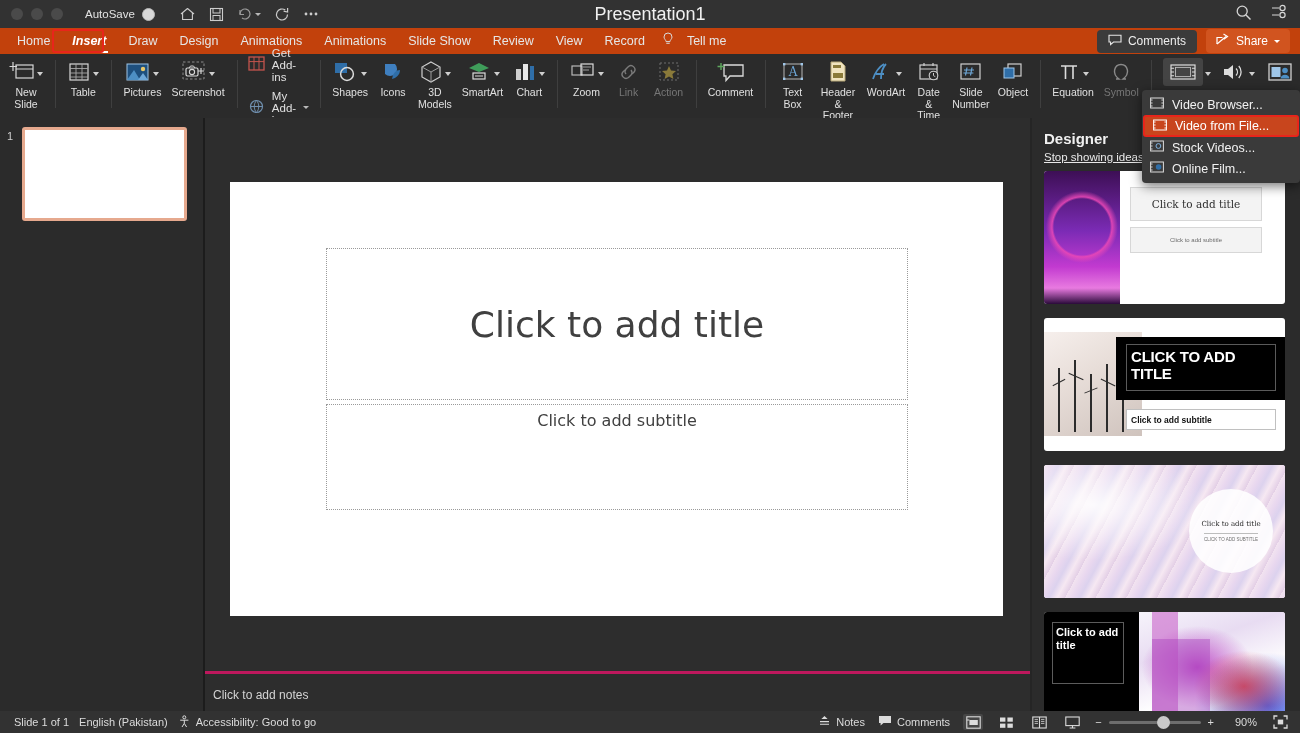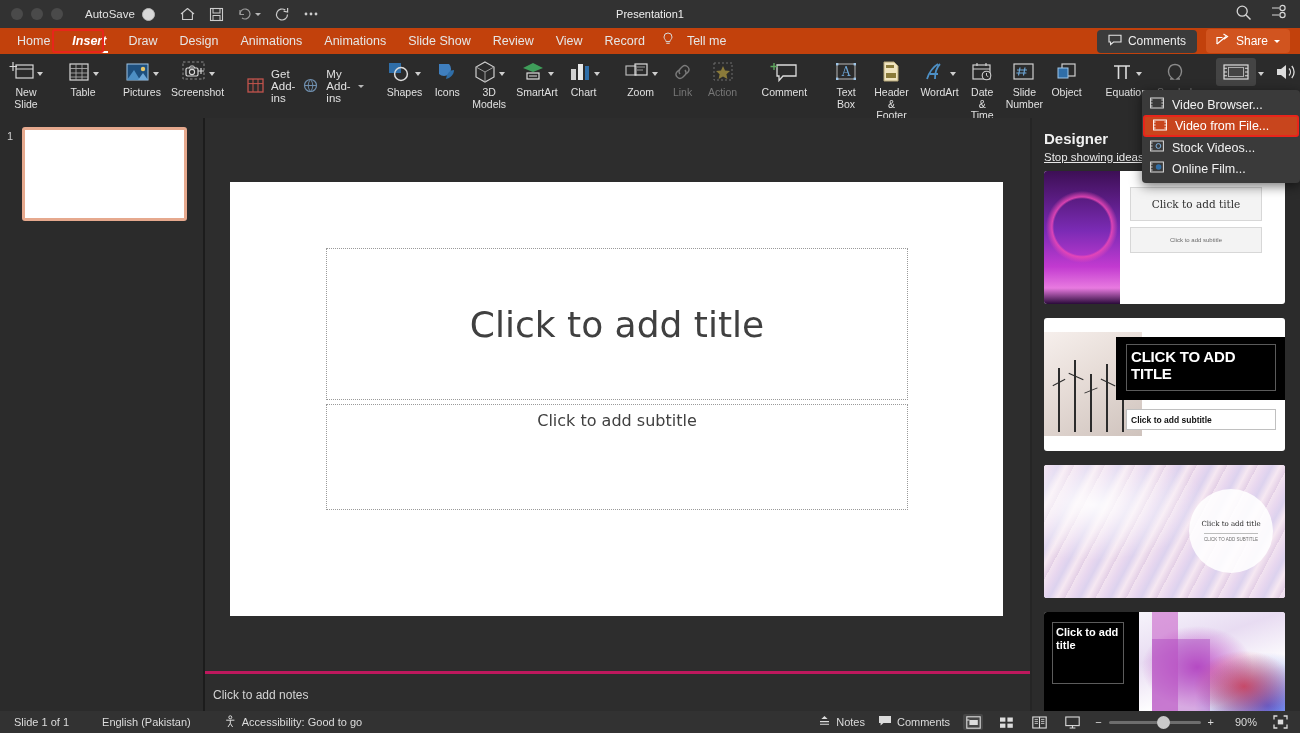--- a/index.html
+++ b/index.html
@@ -25,21 +25,21 @@
     width: 13px; height: 13px; border-radius: 50%;
     background: #d8d8d8; border: 1px solid #b9b9b9;
   }
   .qat { display: flex; align-items: center; gap: 13px; margin-left: 24px; }
   .qat svg { display: block; }
   .qat-item { cursor: default; display: flex; align-items: center; gap: 2px; }
   .chev { width: 0; height: 0; border-left: 3px solid transparent;
           border-right: 3px solid transparent; border-top: 3.5px solid #b9b9b9; }
   .doc-title {
     position: absolute; left: 0; right: 0; text-align: center;
-    color: #f0f0f0; font-size: 11px; pointer-events: none;
+    color: #f0f0f0; font-size: 18px; pointer-events: none;
   }
   .title-right {
     position: absolute; right: 12px; top: 0; height: 28px;
     display: flex; align-items: center; gap: 18px;
   }
 
   
   .tabstrip {
     position: absolute; top: 28px; left: 0; width: 1300px; height: 26px;
     background: #c2410c; display: flex; align-items: center; padding-left: 6px;
@@ -90,21 +90,21 @@
   .btn.dim { color: #767676; }
   .btn .ico { height: 28px; display: flex; align-items: center; justify-content: center; }
   .btn .lbl { margin-top: 1px; white-space: pre-line; }
   .btn-row { display: flex; align-items: center; gap: 2px; height: 28px; }
   .split-chev {
     width: 0; height: 0; border-left: 3.5px solid transparent;
     border-right: 3.5px solid transparent; border-top: 4px solid #cfcfcf;
     margin-top: 4px;
   }
   .addin-row {
-    display: flex; flex-direction: row; justify-content: center;
+    display: flex; flex-direction: column; justify-content: center;
     gap: 7px; height: 64px; padding: 0 4px;
   }
   .addin-item { display: flex; align-items: center; gap: 7px; color: #e0e0e0; font-size: 11.5px; }
   .btn.pressed .ico {
     background: #444444; border-radius: 3px; padding: 0 6px;
   }
 
   
   .dropdown {
     position: absolute; top: 90px; left: 1142px; width: 158px;
@@ -252,21 +252,21 @@
   }
   .i4-bar1 { position: absolute; left: 13px; top: 0; width: 26px; height: 120px; background: rgba(196,86,196,0.55); }
   .i4-bar2 { position: absolute; left: 13px; top: 27px; width: 58px; height: 93px; background: rgba(170,70,190,0.45); }
 
   
   .statusbar {
     position: absolute; bottom: 0; left: 0; width: 1300px; height: 22px;
     background: #323232; display: flex; align-items: center;
     color: #dcdcdc; font-size: 11px;
   }
-  .sb-left { display: flex; align-items: center; gap: 33px; padding-left: 14px; }
+  .sb-left { display: flex; align-items: center; gap: 10px; padding-left: 14px; }
   .sb-item { display: flex; align-items: center; gap: 5px; }
   .sb-right {
     position: absolute; right: 10px; display: flex; align-items: center; gap: 13px;
   }
   .viewbtn { display: flex; align-items: center; justify-content: center; width: 20px; height: 16px; }
   .viewbtn.active { background: #464646; border-radius: 2px; }
   .zoomslider { display: flex; align-items: center; gap: 7px; }
   .track { position: relative; width: 92px; height: 3px; background: #6d6d6d; border-radius: 2px; }
   .knob { position: absolute; left: 48px; top: -5px; width: 13px; height: 13px;
           background: #c9c9c9; border-radius: 50%; }

